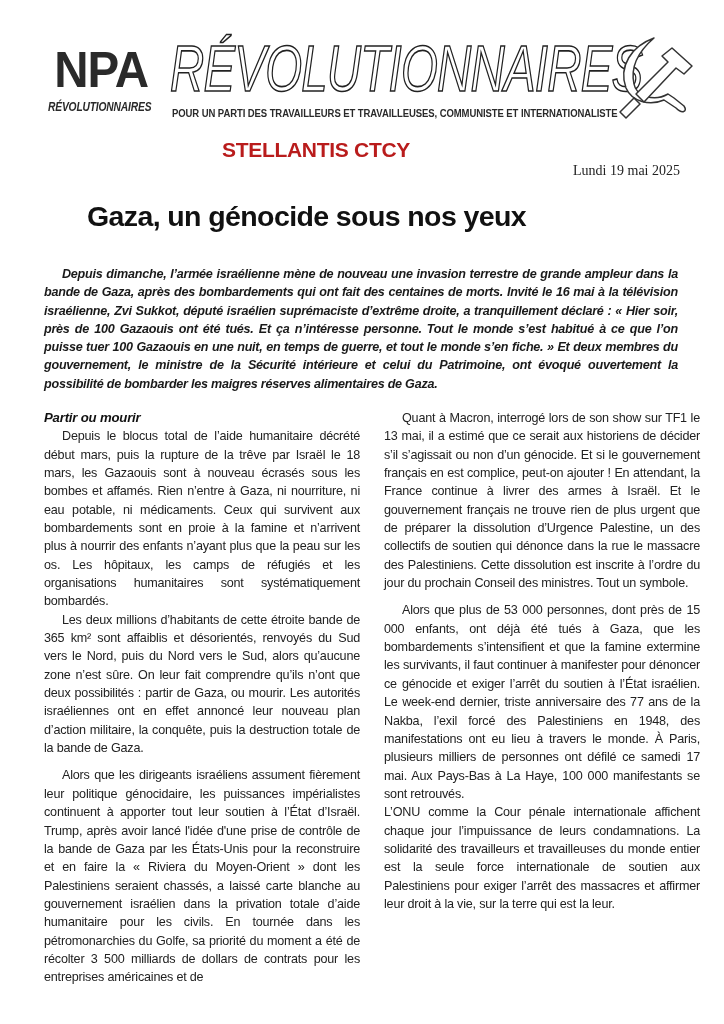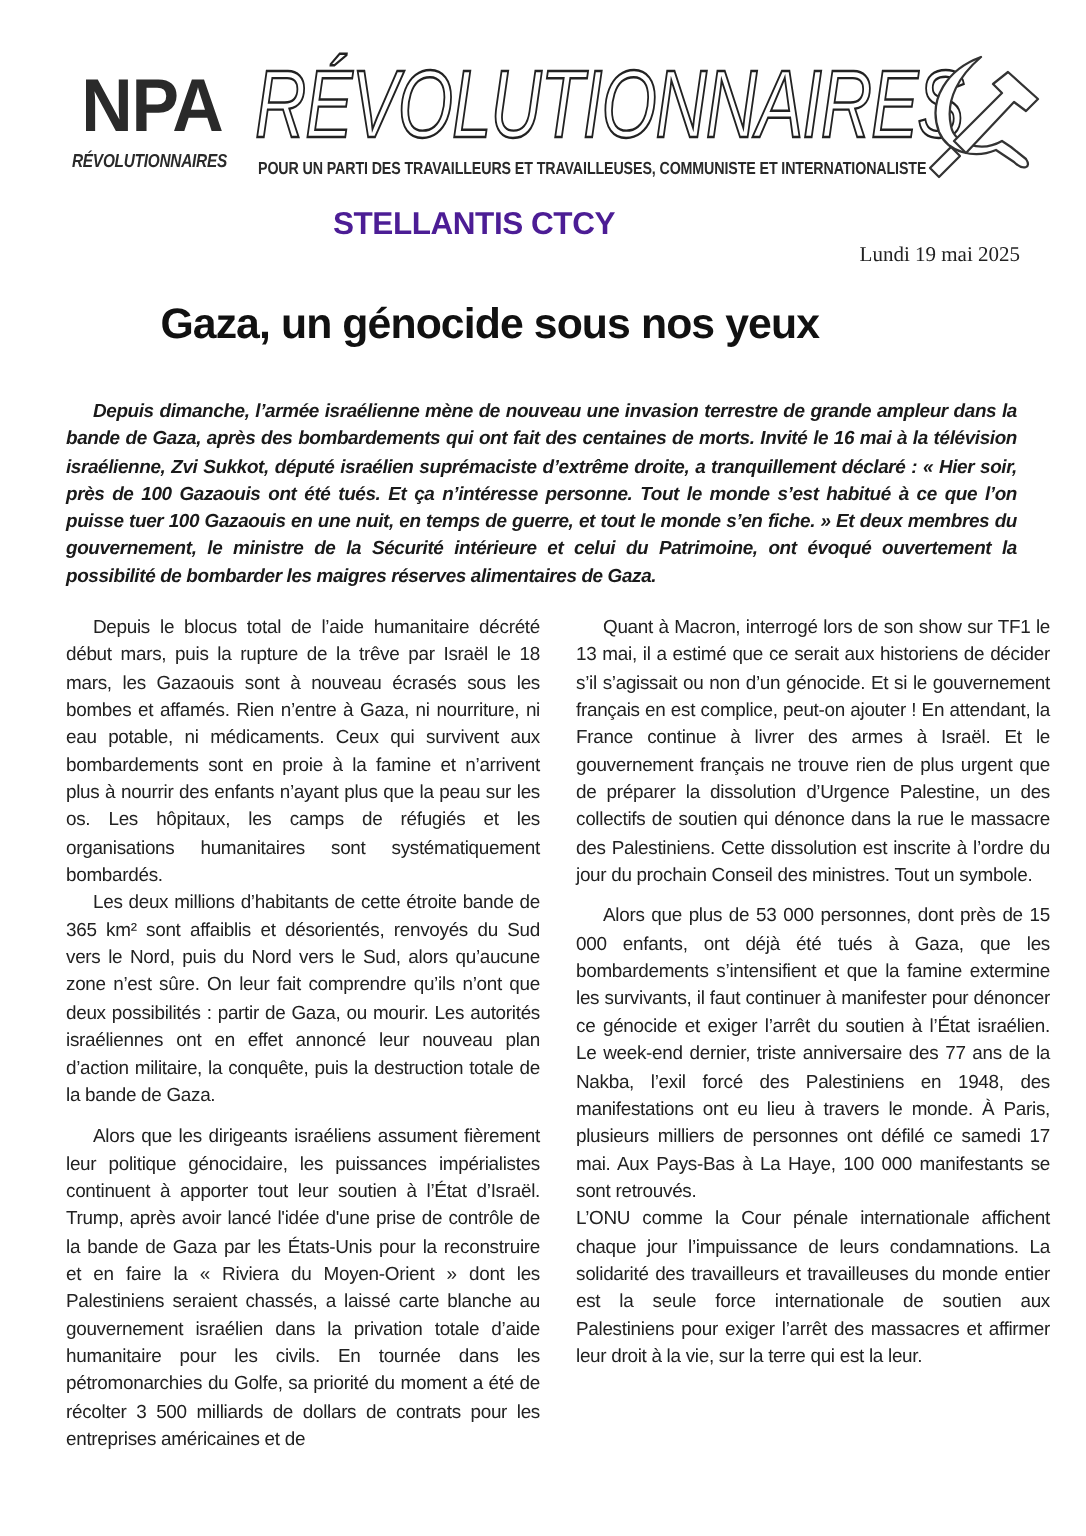--- a/index.html
+++ b/index.html
@@ -5,23 +5,23 @@
   html, body { margin:0; padding:0; background:#ffffff; }
   body { width:724px; height:1024px; position:relative; overflow:hidden; color:#1a1a1a; font-family:"Liberation Sans", sans-serif; }
   .header { position:absolute; left:44px; top:28px; width:660px; height:102px;text-align:center; }
   .npa-block { position:absolute; left:4px; top:18px; width:112px; }
   .npa-big { font-family:"Liberation Sans", sans-serif; font-weight:700; font-size:50px; line-height:48px; letter-spacing:-1px; color:#2a2a2a; transform:scaleX(0.95); transform-origin:left; }
   .npa-small { font-family:"Liberation Sans", sans-serif; font-weight:700; font-style:italic; font-size:12.5px; color:#2a2a2a; margin-top:6px; transform:scaleX(0.82); transform-origin:left; white-space:nowrap; letter-spacing:-0.2px; }
   .rev-block { position:absolute; left:126px; top:0px; width:440px; height:100px; }
   .rev-title { position:absolute; left:0; top:6px; font-family:"Liberation Sans", sans-serif; font-weight:400; font-style:italic; font-size:64px; line-height:70px; color:#ffffff; -webkit-text-stroke:1.6px #222; letter-spacing:-1px; transform:scaleX(0.74); transform-origin:left; white-space:nowrap; }
   .rev-sub { position:absolute; left:2px; top:78px; font-family:"Liberation Sans", sans-serif; font-weight:700; font-size:11.6px; color:#2a2a2a; white-space:nowrap; transform:scaleX(0.82); transform-origin:left; letter-spacing:-0.1px; }
   .hs-icon { position:absolute; left:558px; top:4px; width:100px; height:90px; }
-  .site { position:absolute; left:0; top:138px; width:632px; text-align:center; font-family:"Liberation Sans", sans-serif; font-weight:700; font-size:21px; color:#4c1d95; letter-spacing:-0.3px; }
+  .site { position:absolute; left:0; top:138px; width:632px; text-align:center; font-family:"Liberation Sans", sans-serif; font-weight:700; font-size:21px; color:#b91c1c; letter-spacing:-0.3px; }
   .date { position:absolute; right:44px; top:163px; font-family:Liberation Serif, serif; font-size:14px; color:#222; }
-  .title { position:absolute; left:0; top:200px; width:613px; text-align:center; font-family:"Liberation Sans", sans-serif; font-weight:700; font-size:28.5px; color:#111; letter-spacing:-0.6px;padding-left:20px; }
+  .title { position:absolute; left:0; top:200px; width:613px; text-align:center; font-family:"Liberation Sans", sans-serif; font-weight:700; font-size:28.5px; color:#111; letter-spacing:-0.6px; }
   .lead { position:absolute; left:44px; top:265px; width:634px; font-family:"Liberation Sans", sans-serif; font-weight:700; font-style:italic; font-size:12.6px; line-height:18.3px; color:#1a1a1a; text-align:justify; text-indent:18px; letter-spacing:-0.25px; }
   .col { position:absolute; top:409px; width:316px; font-family:"Liberation Sans", sans-serif; font-size:12.6px; line-height:18.35px; color:#222; text-align:justify; letter-spacing:-0.2px; }
   .col-left { left:44px; }
   .col-right { left:384px; }
   .col h3 { margin:0; font-size:13.2px; font-weight:700; font-style:italic; color:#111; line-height:18.3px; letter-spacing:-0.2px; }
   .col p { margin:0; text-indent:18px; }
   .col p.noindent { text-indent:0; }
   .gap { height:9px; }
   .footer { position:absolute; left:0; top:977px; width:724px; text-align:center; font-family:"Liberation Sans", sans-serif; font-size:11.6px; line-height:17px; color:#222; letter-spacing:-0.15px; }
 </style>
@@ -47,20 +47,21 @@
     </g>
   </svg>
 </div>
 
 <div class="site">STELLANTIS CTCY</div>
 <div class="date">Lundi 19 mai 2025</div>
 <div class="title">Gaza, un génocide sous nos yeux</div>
 <div class="lead">Depuis dimanche, l’armée israélienne mène de nouveau une invasion terrestre de grande ampleur dans la bande de Gaza, après des bombardements qui ont fait des centaines de morts. Invité le 16 mai à la télévision israélienne, Zvi Sukkot, député israélien suprémaciste d’extrême droite, a tranquillement déclaré : « Hier soir, près de 100 Gazaouis ont été tués. Et ça n’intéresse personne. Tout le monde s’est habitué à ce que l’on puisse tuer 100 Gazaouis en une nuit, en temps de guerre, et tout le monde s’en fiche. »  Et deux membres du gouvernement, le ministre de la Sécurité intérieure et celui du Patrimoine, ont évoqué ouvertement la possibilité de bombarder les maigres réserves alimentaires de Gaza.</div>
 
 <div class="col col-left">
+  <h3>Partir ou mourir</h3>
   <p>Depuis le blocus total de l’aide humanitaire décrété début mars, puis la rupture de la trêve par Israël le 18 mars, les Gazaouis sont à nouveau écrasés sous les bombes et affamés. Rien n’entre à Gaza, ni nourriture, ni eau potable, ni médicaments. Ceux qui survivent aux bombardements sont en proie à la famine et n’arrivent plus à nourrir des enfants n’ayant plus que la peau sur les os. Les hôpitaux, les camps de réfugiés et les organisations humanitaires sont systématiquement bombardés.</p>
   <p>Les deux millions d’habitants de cette étroite bande de 365 km² sont affaiblis et désorientés, renvoyés du Sud vers le Nord, puis du Nord vers le Sud, alors qu’aucune zone n’est sûre. On leur fait comprendre qu’ils n’ont que deux possibilités : partir de Gaza, ou mourir. Les autorités israéliennes ont en effet annoncé leur nouveau plan d’action militaire, la conquête, puis la destruction totale de la bande de Gaza.</p>
   <div class="gap"></div>
   <p>Alors que les dirigeants israéliens assument fièrement leur politique génocidaire, les puissances impérialistes continuent à apporter tout leur soutien à l’État d’Israël. Trump, après avoir lancé l'idée d'une prise de contrôle de la bande de Gaza par les États-Unis pour la reconstruire et en faire la « Riviera du Moyen-Orient » dont les Palestiniens seraient chassés, a laissé carte blanche au gouvernement israélien dans la privation totale d’aide humanitaire pour les civils. En tournée dans les pétromonarchies du Golfe, sa priorité du moment a été de récolter 3 500 milliards de dollars de contrats pour les entreprises américaines et de</p>
 </div>
 
 <div class="col col-right">
   <p>Quant à Macron, interrogé lors de son show sur TF1 le 13 mai, il a estimé que ce serait aux historiens de décider s’il s’agissait ou non d’un génocide. Et si le gouvernement français en est complice, peut-on ajouter ! En attendant, la France continue à livrer des armes à Israël. Et le gouvernement français ne trouve rien de plus urgent que de préparer la dissolution d’Urgence Palestine, un des collectifs de soutien qui dénonce dans la rue le massacre des Palestiniens. Cette dissolution est inscrite à l’ordre du jour du prochain Conseil des ministres. Tout un symbole.</p>
   <div class="gap"></div>
   <p>Alors que plus de 53 000 personnes, dont près de 15 000 enfants, ont déjà été tués à Gaza, que les bombardements s’intensifient et que la famine extermine les survivants, il faut continuer à manifester pour dénoncer ce génocide et exiger l’arrêt du soutien à l’État israélien. Le week-end dernier, triste anniversaire des 77 ans de la Nakba, l’exil forcé des Palestiniens en 1948, des manifestations ont eu lieu à travers le monde. À Paris, plusieurs milliers de personnes ont défilé ce samedi 17 mai. Aux Pays-Bas à La Haye, 100 000 manifestants se sont retrouvés.</p>

